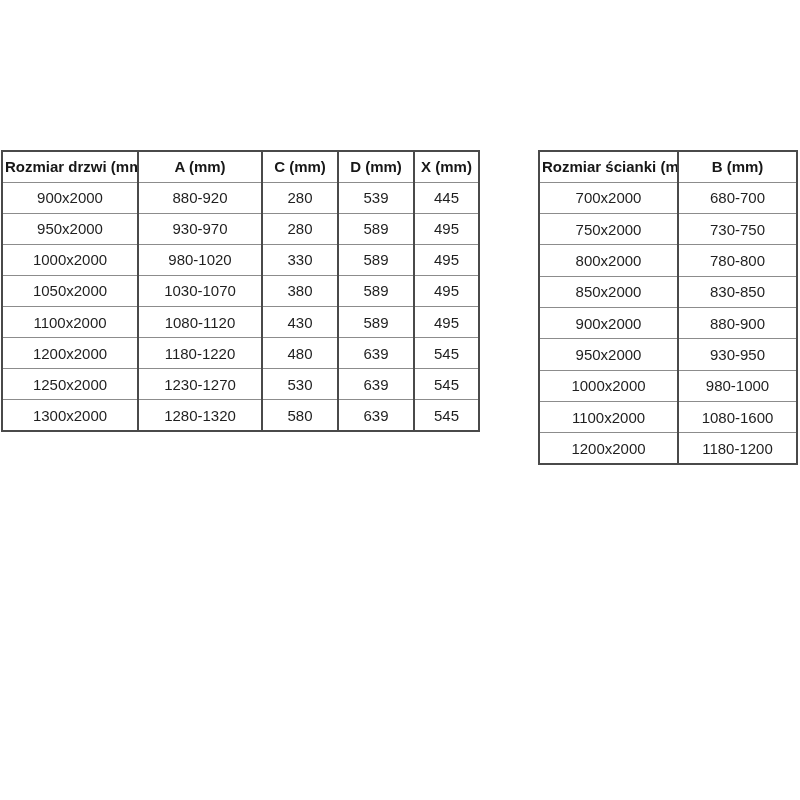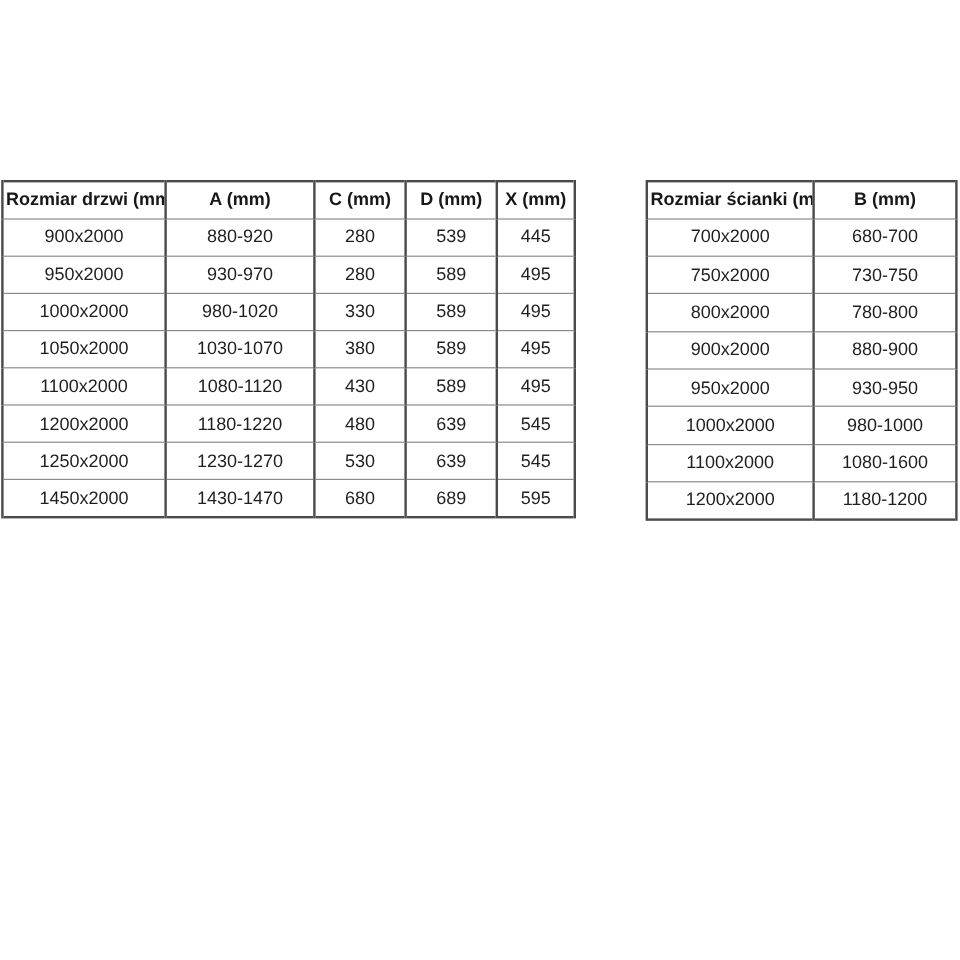--- a/index.html
+++ b/index.html
@@ -127,25 +127,25 @@
           <td>545</td>
         </tr>
         <tr>
           <td>1250x2000</td>
           <td>1230-1270</td>
           <td>530</td>
           <td>639</td>
           <td>545</td>
         </tr>
         <tr>
-          <td>1450x2000</td>
-          <td>1430-1470</td>
-          <td>680</td>
-          <td>689</td>
-          <td>595</td>
+          <td>1300x2000</td>
+          <td>1280-1320</td>
+          <td>580</td>
+          <td>639</td>
+          <td>545</td>
         </tr>
       </tbody>
     </table>
 
   <table class="spec" id="walls-table">
     <colgroup>
       <col style="width:139px">
       <col style="width:119px">
     </colgroup>
   <thead>
@@ -161,20 +161,24 @@
         </tr>
         <tr>
           <td>750x2000</td>
           <td>730-750</td>
         </tr>
         <tr>
           <td>800x2000</td>
           <td>780-800</td>
         </tr>
         <tr>
+          <td>850x2000</td>
+          <td>830-850</td>
+        </tr>
+        <tr>
           <td>900x2000</td>
           <td>880-900</td>
         </tr>
         <tr>
           <td>950x2000</td>
           <td>930-950</td>
         </tr>
         <tr>
           <td>1000x2000</td>
           <td>980-1000</td>

